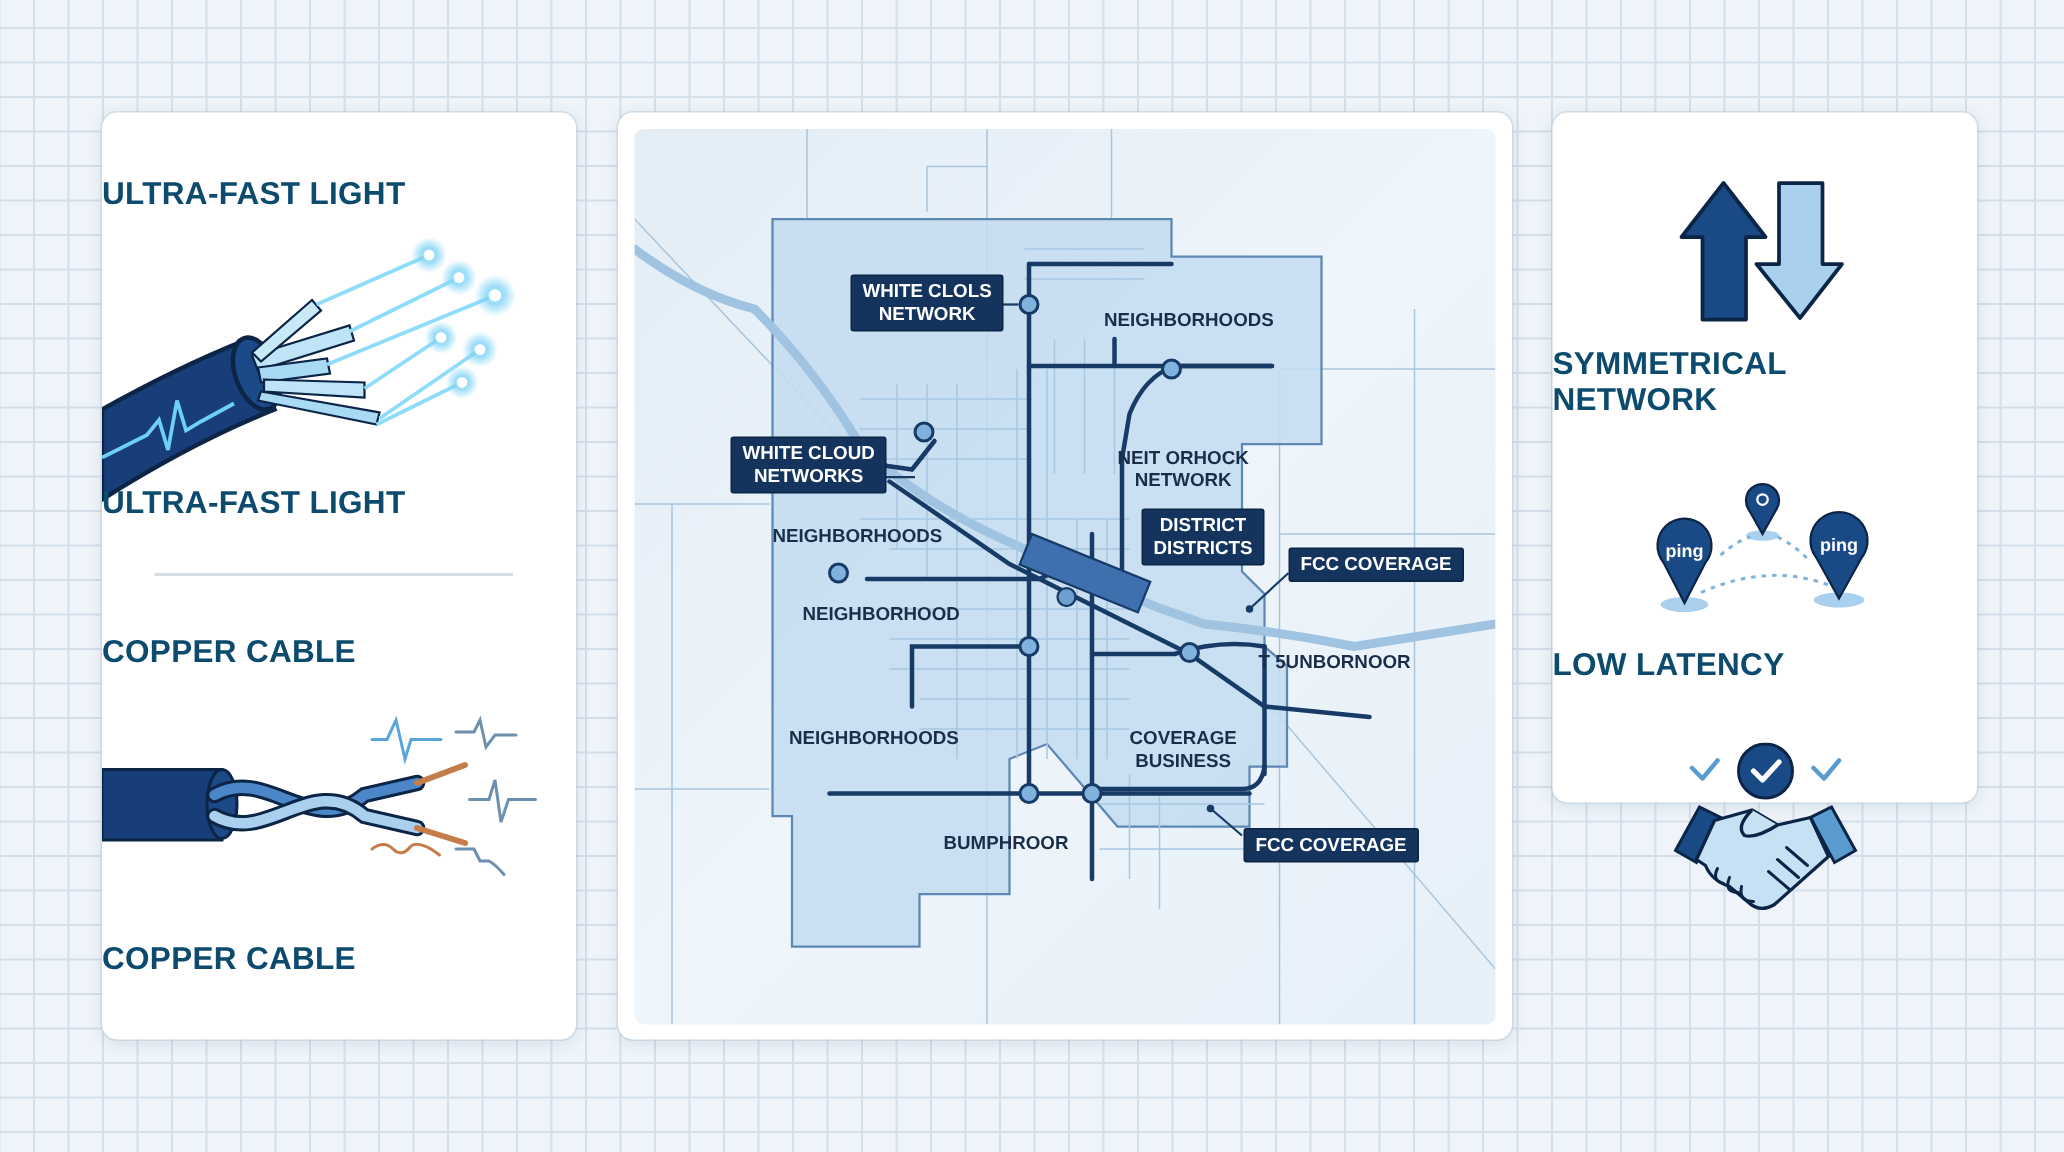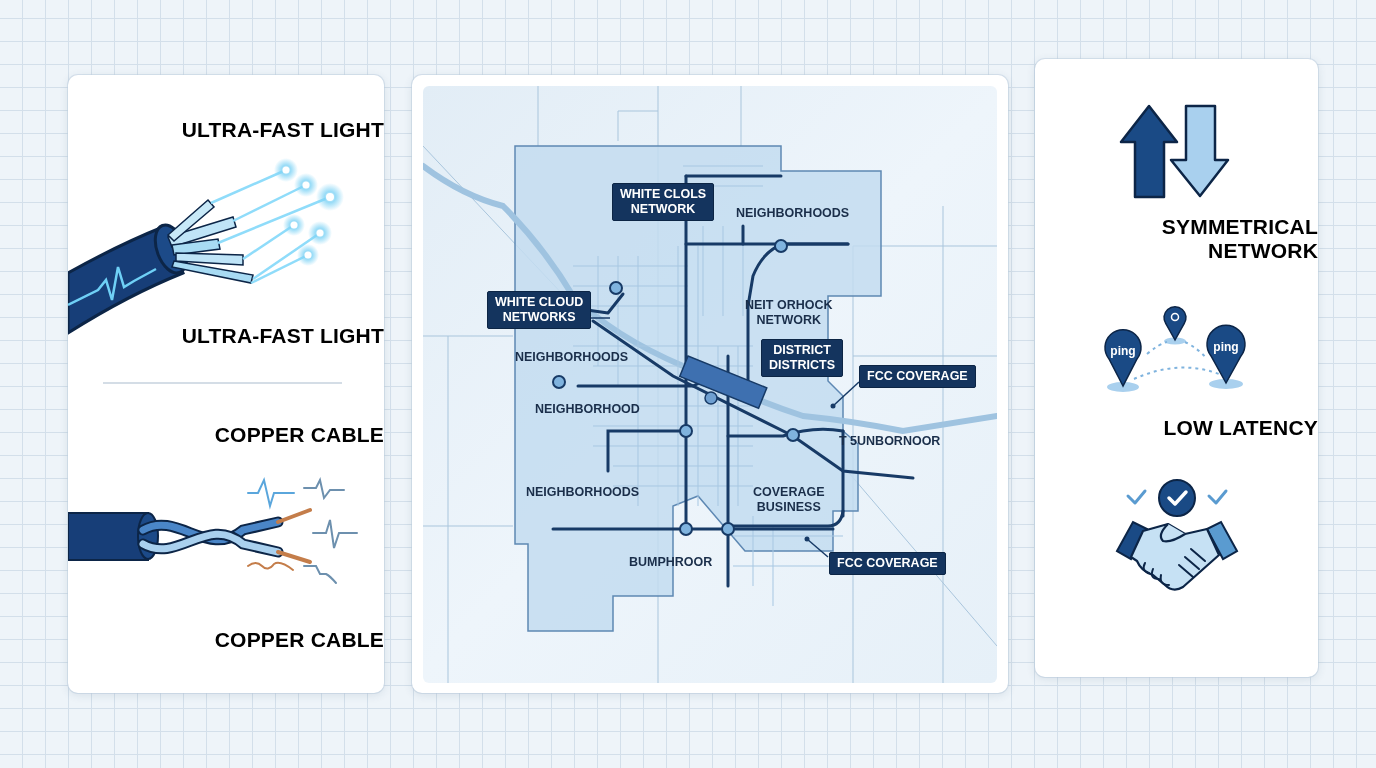--- a/index.html
+++ b/index.html
@@ -15,25 +15,25 @@
     position: relative;
   }
   .card {
     position: absolute;
     background: #ffffff;
     border-radius: 10px;
     box-shadow: 0 2px 10px rgba(40,70,110,0.12), 0 0 0 1px rgba(200,215,230,0.6);
   }
   #card-left { left: 68px; top: 75px; width: 316px; height: 618px; }
   #card-map { left: 412px; top: 75px; width: 596px; height: 618px; }
-  #card-right { left: 1035px; top: 59px; width: 283px; height: 618px; }
+  #card-right { left: 1035px; top: 75px; width: 283px; height: 460px; }
 
   .heading {
-    position: absolute; left: 0; right: 0; text-align: right;
-    font-weight: 700; color: #000000; font-size: 21px; letter-spacing: 0.2px;
+    position: absolute; left: 0; right: 0; text-align: left;
+    font-weight: 700; color: #0c4a6e; font-size: 21px; letter-spacing: 0.2px;
   }
   .divider { position: absolute; left: 35px; right: 42px; top: 307px; height: 2px; background: #d4dde6; }
 
   .illus { position: absolute; }
   .map-frame {
     position: absolute; left: 11px; top: 11px; width: 574px; height: 597px;
     border-radius: 6px; overflow: hidden;
     background: linear-gradient(135deg, #e2edf6 0%, #eef5fb 50%, #e6f0f8 100%);
   }
   .map-label {
@@ -188,21 +188,21 @@
       <g stroke="#173a66" stroke-width="1.5">
         <line x1="242" y1="117" x2="256" y2="117"></line>
         <line x1="160" y1="232" x2="187" y2="232"></line>
         <line x1="410" y1="320" x2="436" y2="296"></line>
         <line x1="384" y1="453" x2="405" y2="471"></line>
       </g>
       <circle cx="410" cy="320" r="2.5" fill="#173a66"></circle>
       <circle cx="384" cy="453" r="2.5" fill="#173a66"></circle>
     </svg>
 
-    <div class="map-tag" style="left:144px; top:97px;margin-left:45px;">
+    <div class="map-tag" style="left:144px; top:97px;">
       <div>WHITE CLOLS</div>
       <div>NETWORK</div>
     </div>
     <div class="map-tag" style="left:40px; top:205px;margin-left:24px;">
       <div>WHITE CLOUD</div>
       <div>NETWORKS</div>
     </div>
     <div class="map-tag" style="left:338px; top:253px;">
       <div>DISTRICT</div>
       <div>DISTRICTS</div>

